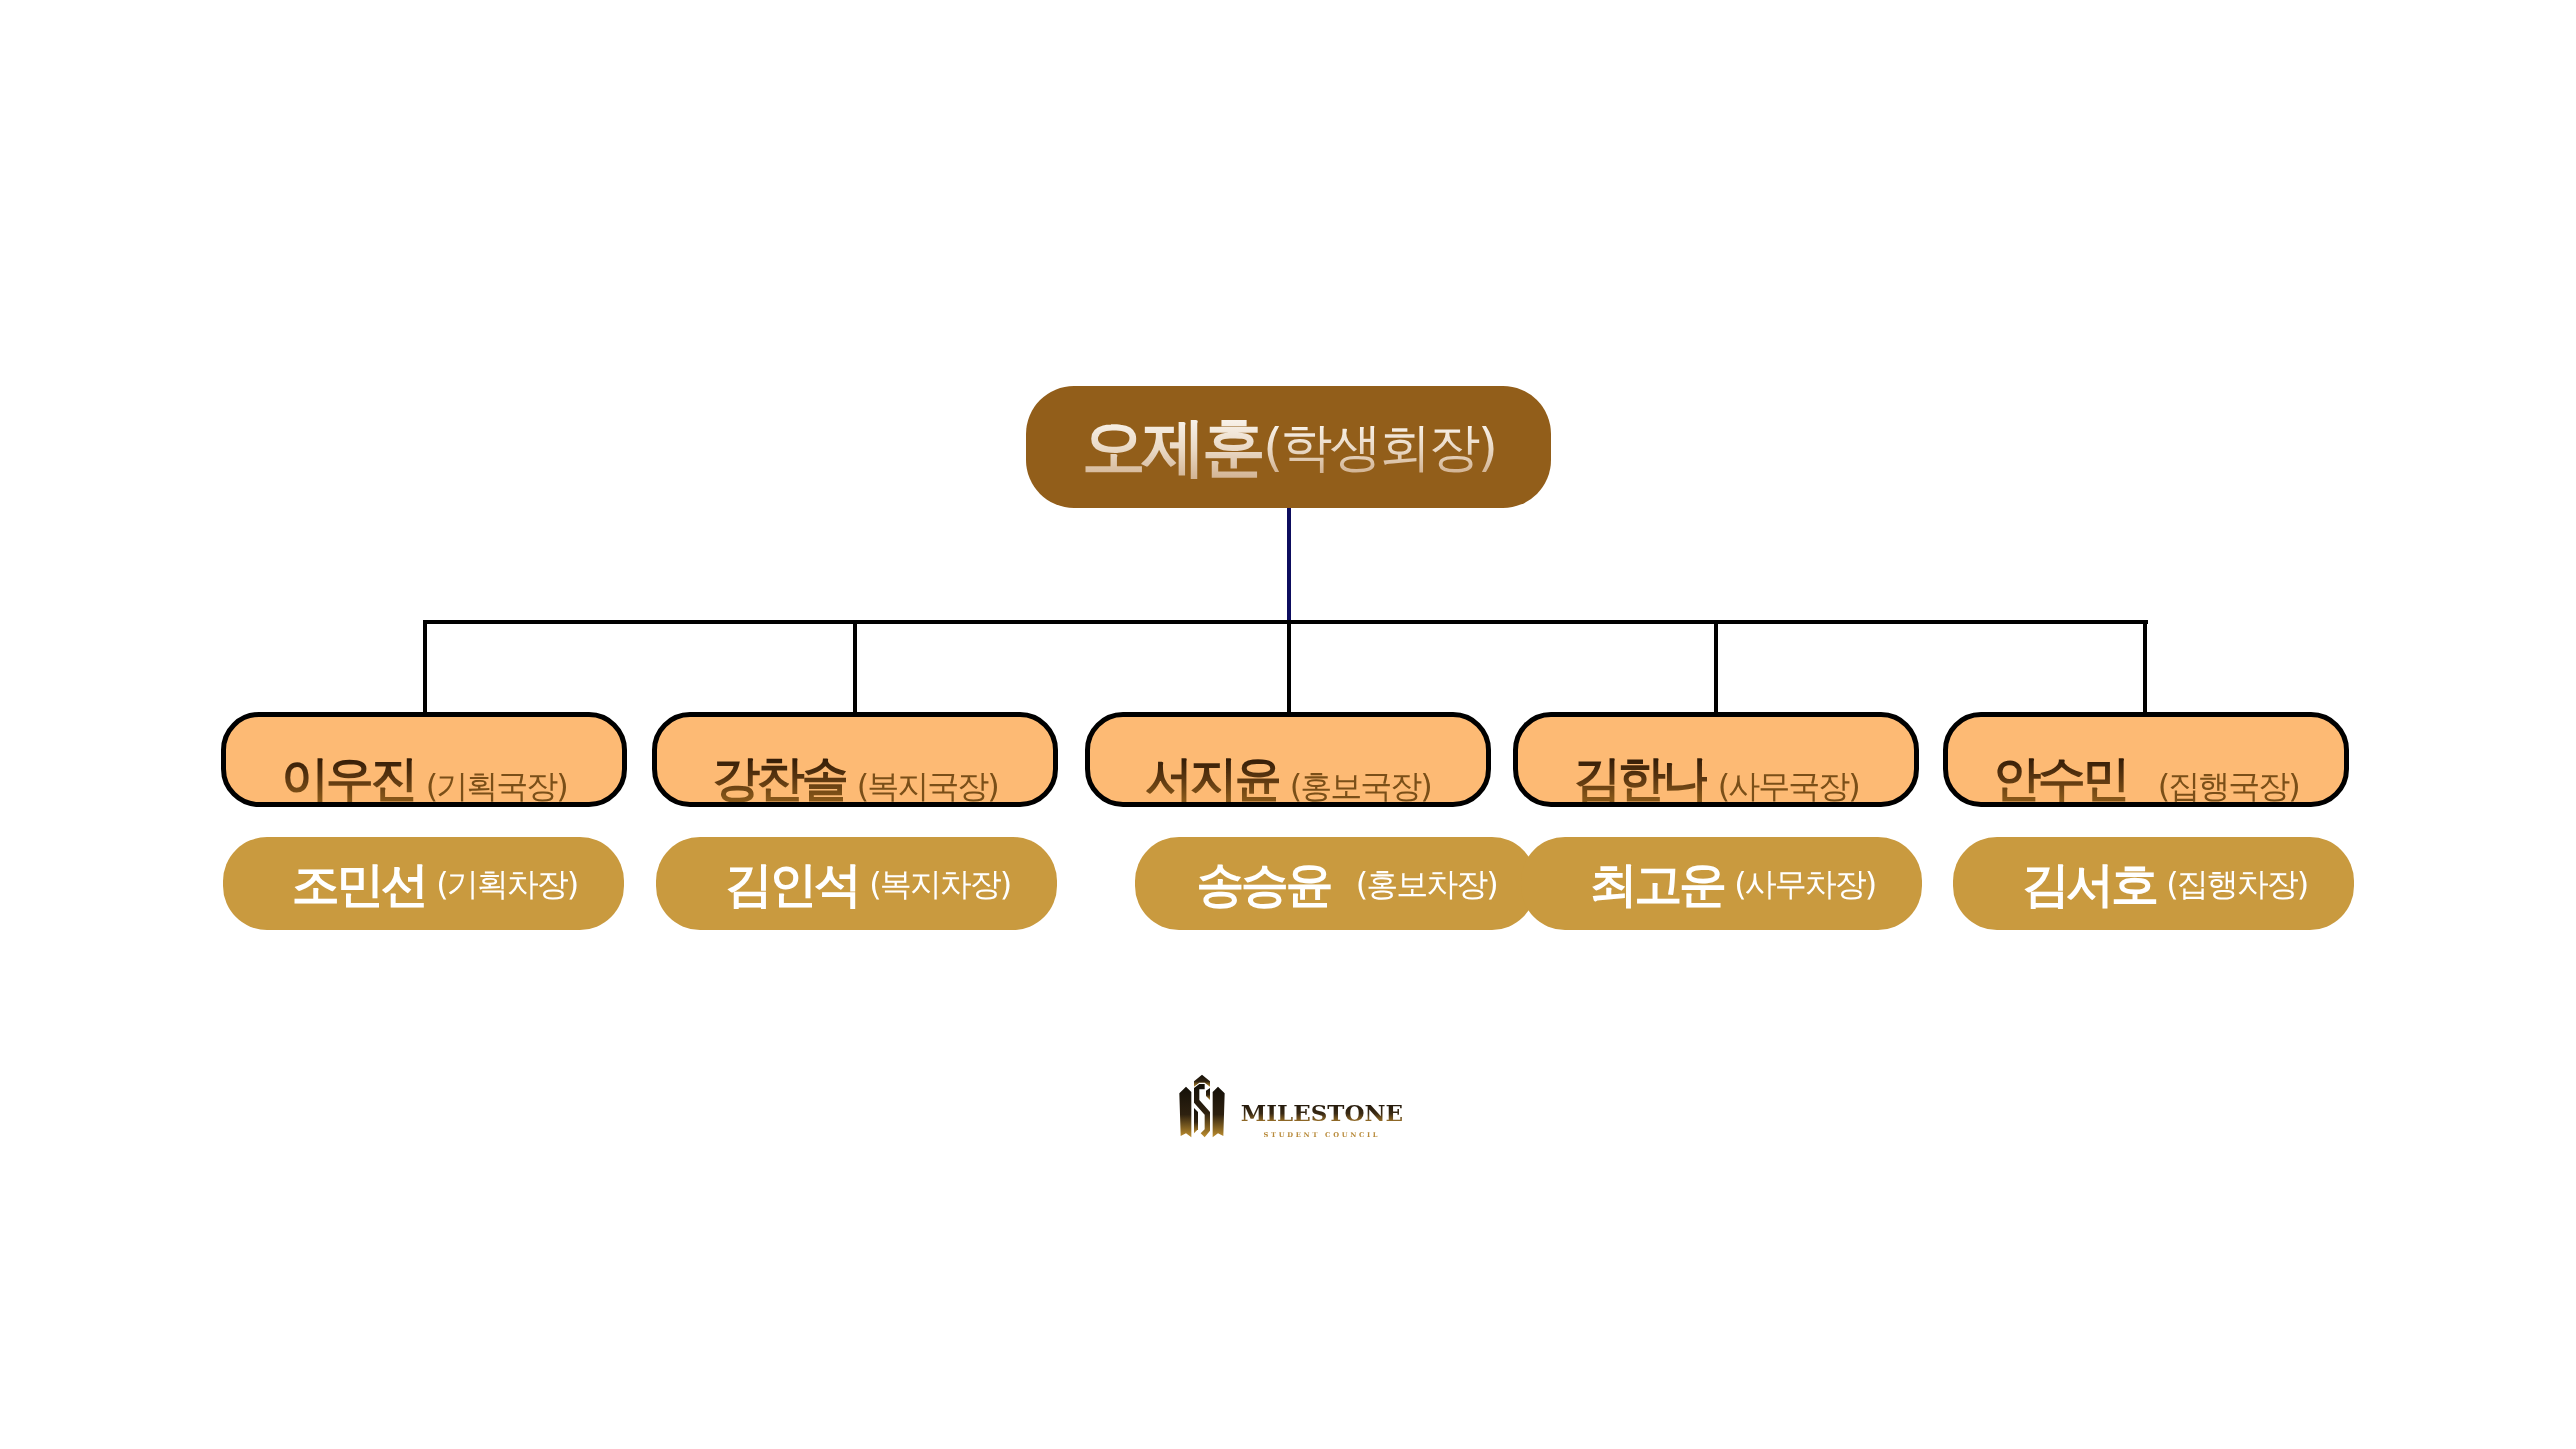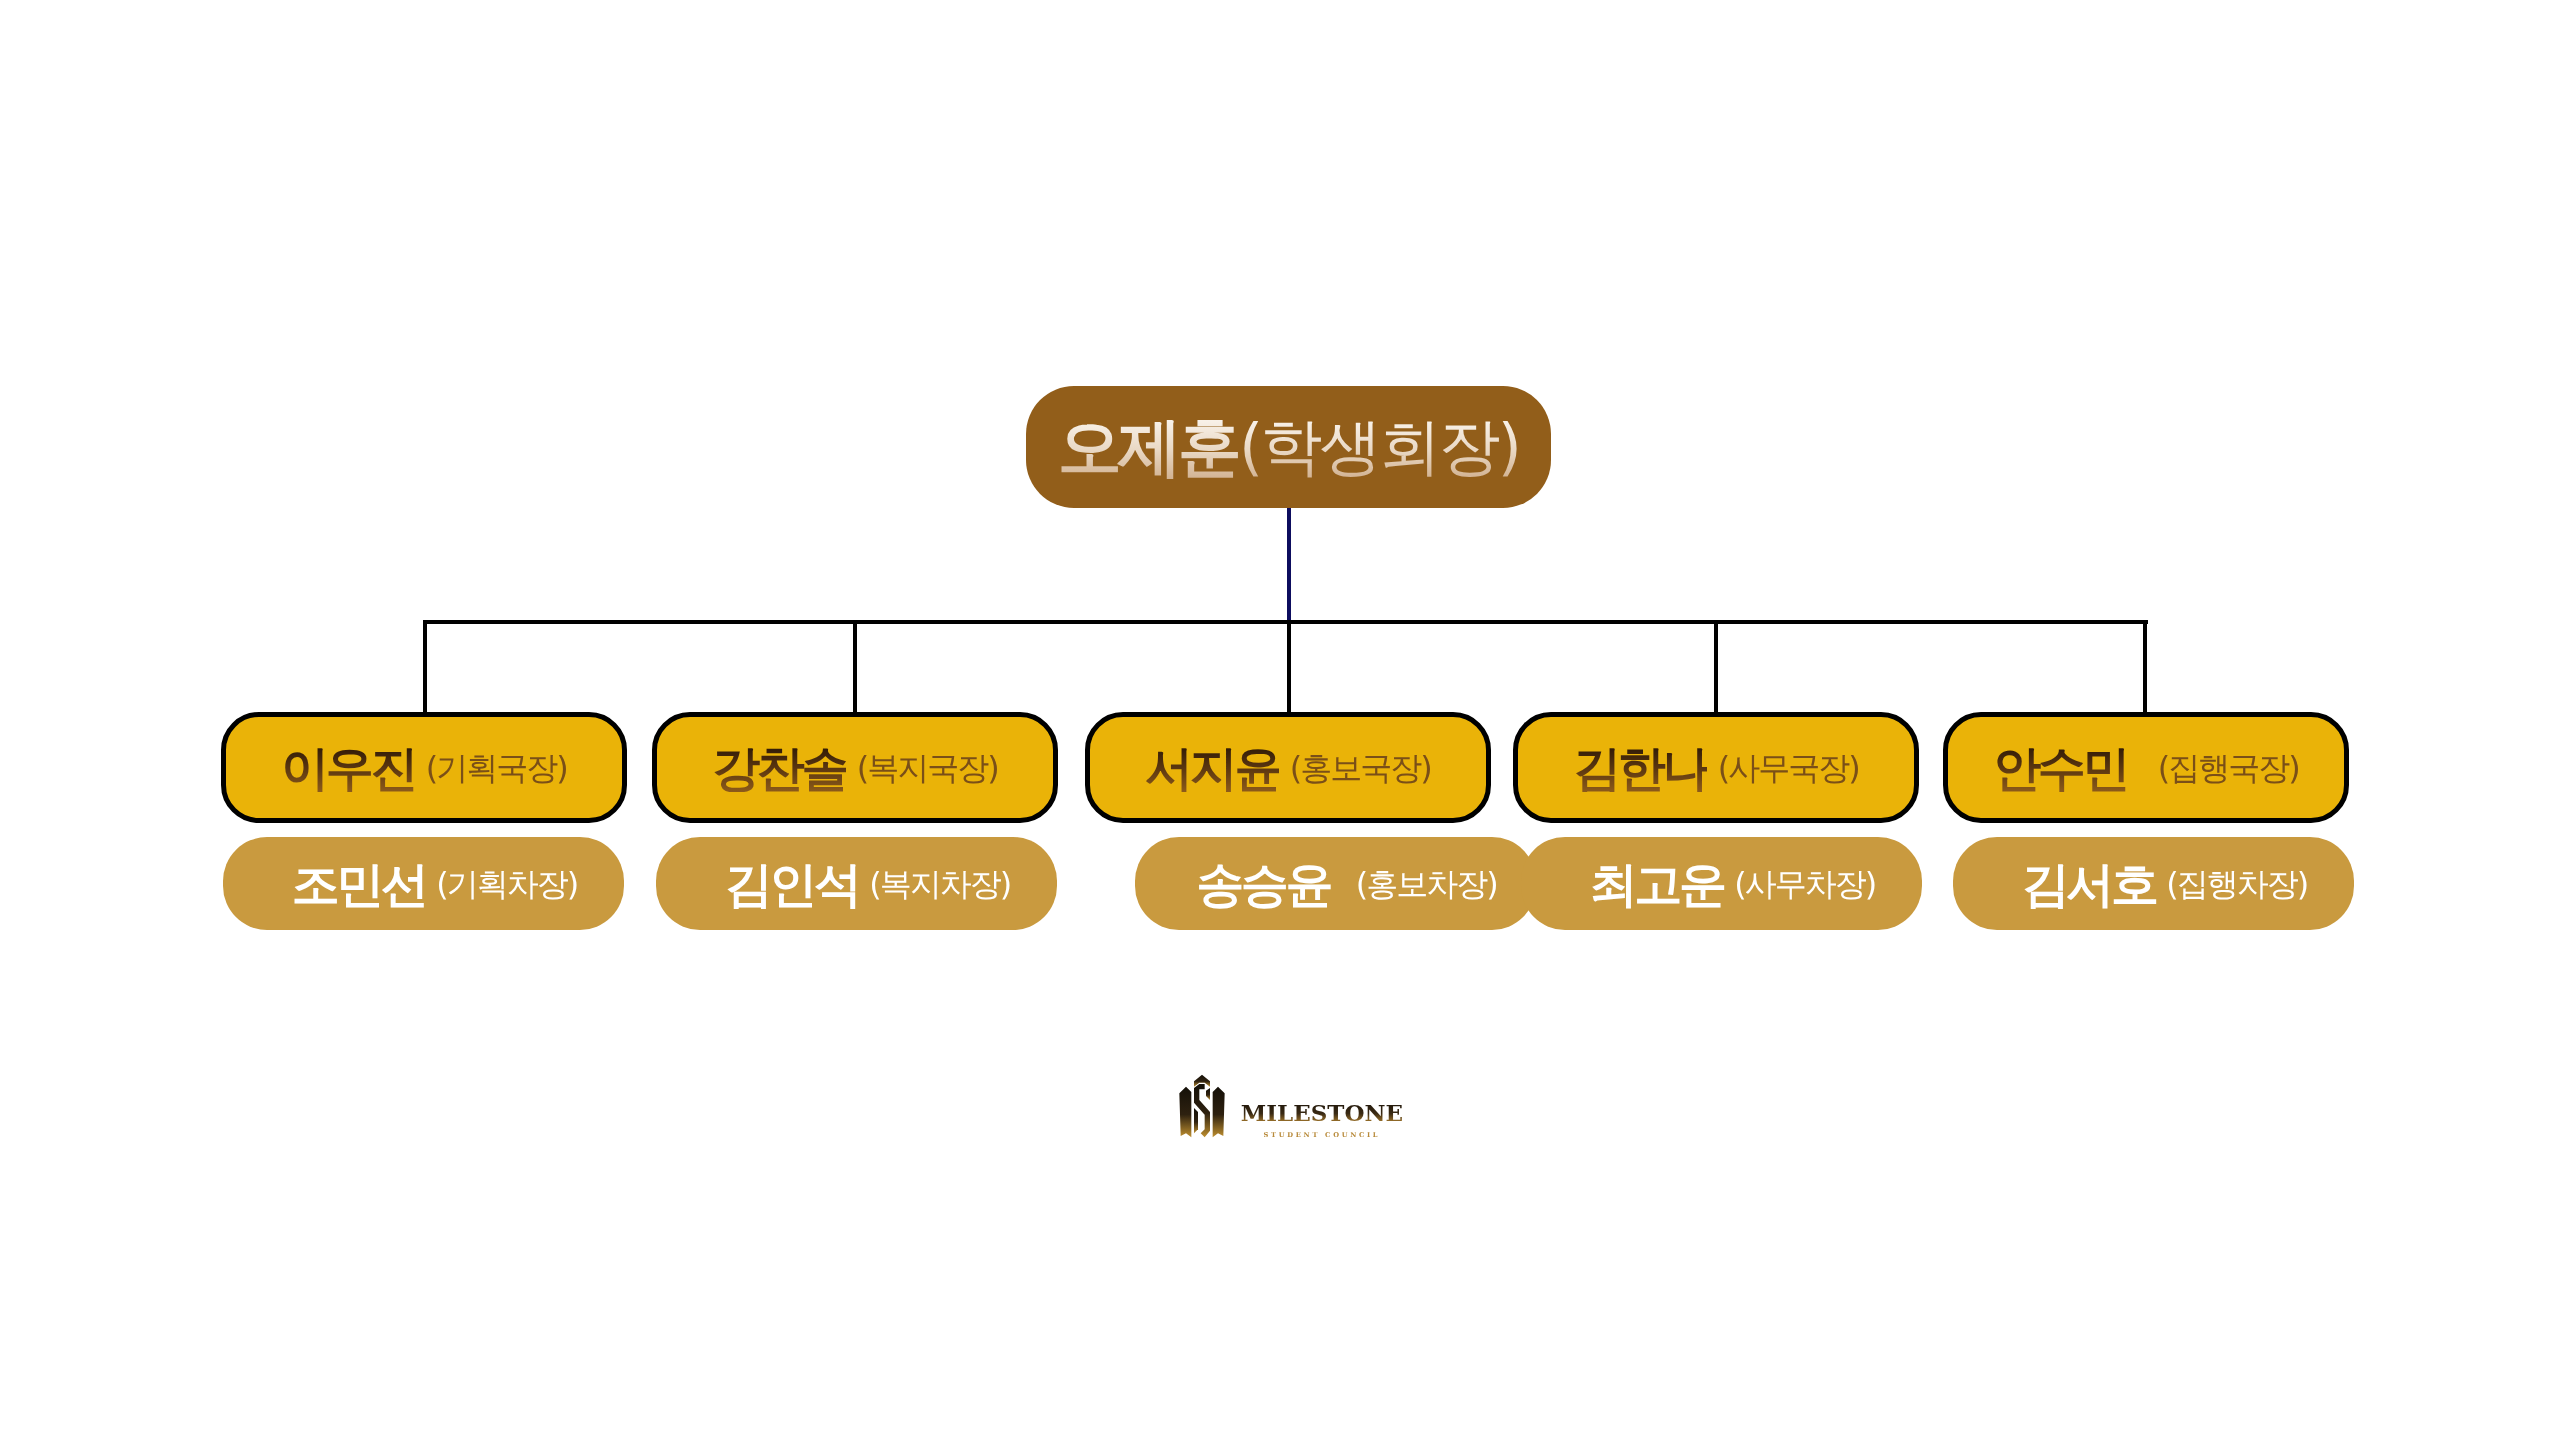--- a/index.html
+++ b/index.html
@@ -30,45 +30,45 @@
     font-weight: bold;
     font-size: 64px;
     letter-spacing: -4px;
     background: linear-gradient(180deg, #fbf6ef 0%, #e9d8c4 55%, #d2b393 100%);
     -webkit-background-clip: text;
     background-clip: text;
     color: transparent;
     line-height: 1;
   }
   .top-role {
-    font-size: 62px;
+    font-size: 52px;
     letter-spacing: -2.7px;
     background: linear-gradient(180deg, #fbf6ef 0%, #e9d8c4 55%, #d2b393 100%);
     -webkit-background-clip: text;
     background-clip: text;
     color: transparent;
     line-height: 1;
     margin-left: 1.3px;
   }
 
   
   .line { position: absolute; background: #000000; }
   .line.navy { background: #0d0d5e; }
 
   
   .dir-box {
     position: absolute;
     top: 712px;
-    width: 406px; height: 111px;
+    width: 406px; height: 95px;
     box-sizing: border-box;
     border: 5.4px solid #000000;
     border-radius: 38px;
-    background: #eab308;
-    display: flex;
-    align-items: center;
+    background: #fdba74;
+    display: flex;
+    align-items: flex-end;
     justify-content: center;
   }
   .dir-name {
     font-weight: bold;
     font-size: 48px;
     letter-spacing: -3.4px;
     background: linear-gradient(180deg, #2a1605 0%, #5a3610 50%, #8d5b1a 100%);
     -webkit-background-clip: text;
     background-clip: text;
     color: transparent;

